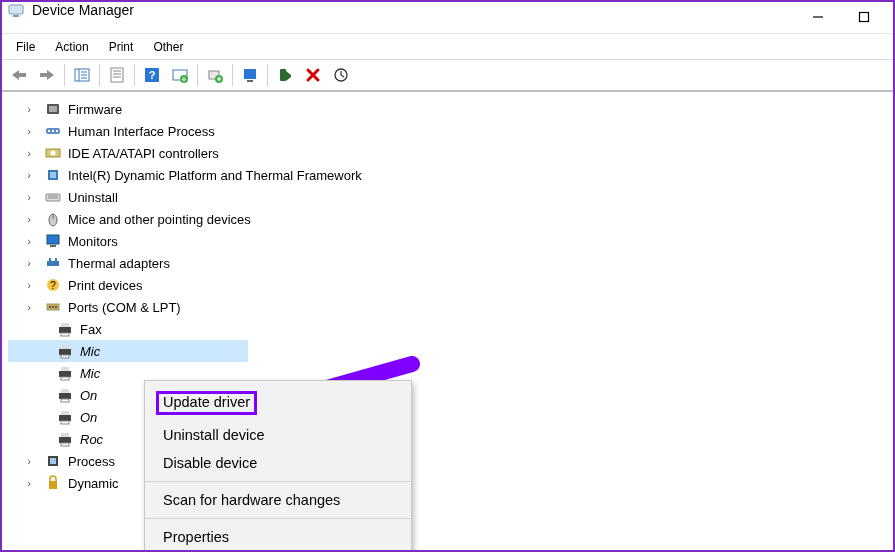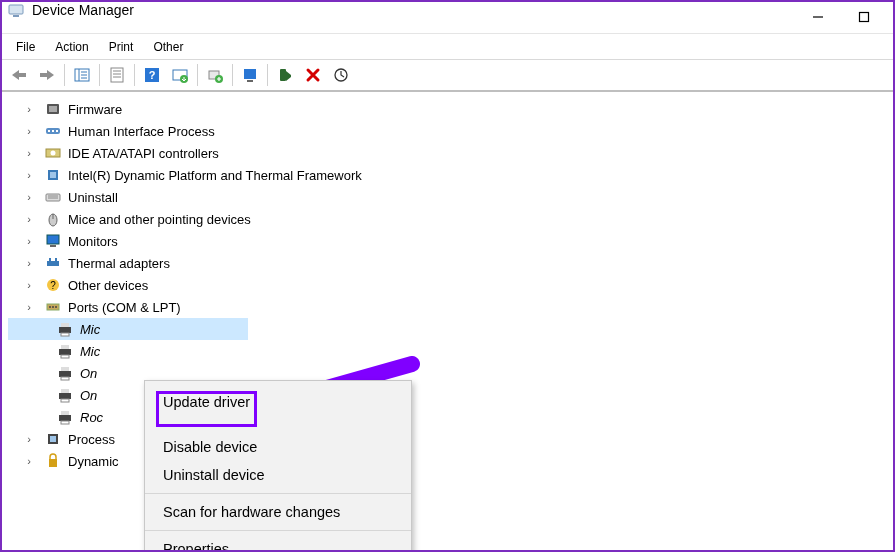--- a/index.html
+++ b/index.html
@@ -109,21 +109,21 @@
   }
   .ctx-item {
     padding: 6px 18px;
     font-size: 14.5px;
   }
   .ctx-item.bold { font-weight: 400; }
   .ctx-sep { height:1px; background:#d6d6d6; margin:4px 0; }
   .ctx-highlight {
     border: 3px solid #8000ff;
     display: inline-block;
-    padding: 0 4px 14px 4px;
+    padding: 0 4px 2px 4px;
     margin-left: -7px;
   }
   
   .arrow-annot {
     position: absolute;
     left: 160px; top: 264px;
     z-index: 15;
     pointer-events: none;
   }
 </style>
@@ -335,37 +335,47 @@
   </div>
 
   <div class="tree-row">
     <span class="expander">›</span>
     <span class="node-icon">
         <svg width="16" height="16">
           <circle cx="8" cy="8" r="6" fill="#f5c542"></circle>
           <text x="8" y="12" font-size="10" text-anchor="middle" fill="#000">?</text>
         </svg>
       </span>
-    <span class="label">Other devices</span>
+    <span class="label">Print devices</span>
   </div>
 
   <div class="tree-row">
     <span class="expander">›</span>
     <span class="node-icon">
         <svg width="16" height="16">
           <rect x="2" y="5" width="12" height="6" fill="#c7a85d" stroke="#8a6"></rect>
           <circle cx="5" cy="8" r="1" fill="#444"></circle>
           <circle cx="8" cy="8" r="1" fill="#444"></circle>
           <circle cx="11" cy="8" r="1" fill="#444"></circle>
         </svg>
       </span>
     <span class="label">Ports (COM &amp; LPT)</span>
   </div>
 
 
+  <div class="tree-row child">
+    <span class="node-icon">
+        <svg width="16" height="16">
+          <rect x="2" y="6" width="12" height="6" fill="#444"></rect>
+          <rect x="4" y="2" width="8" height="4" fill="#ddd"></rect>
+          <rect x="4" y="12" width="8" height="3" fill="#fff" stroke="#888"></rect>
+        </svg>
+      </span>
+    <span class="label">Fax</span>
+  </div>
   <div class="tree-row child selected" style="width:240px;">
     <span class="node-icon">
         <svg width="16" height="16">
           <rect x="2" y="6" width="12" height="6" fill="#444"></rect>
           <rect x="4" y="2" width="8" height="4" fill="#ddd"></rect>
           <rect x="4" y="12" width="8" height="3" fill="#fff" stroke="#888"></rect>
         </svg>
       </span>
     <span class="label cut">Mic</span>
   </div>
@@ -437,19 +447,19 @@
     <path d="M250 8 L30 70" stroke="#8000ff" stroke-width="16" stroke-linecap="round"></path>
     <path d="M12 76 L48 48 L55 80 Z" fill="#8000ff"></path>
   </svg>
 
 </div>
 
 <div class="context-menu">
   <div class="ctx-item">
     <span class="ctx-highlight">Update driver</span>
   </div>
+  <div class="ctx-item">Uninstall device</div>
   <div class="ctx-item">Disable device</div>
-  <div class="ctx-item">Uninstall device</div>
   <div class="ctx-sep"></div>
   <div class="ctx-item">Scan for hardware changes</div>
   <div class="ctx-sep"></div>
   <div class="ctx-item bold">Properties</div>
 </div>
 
 </body></html>

